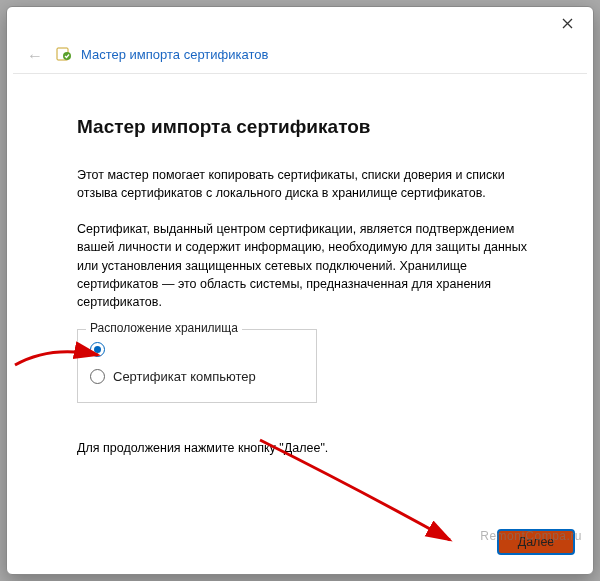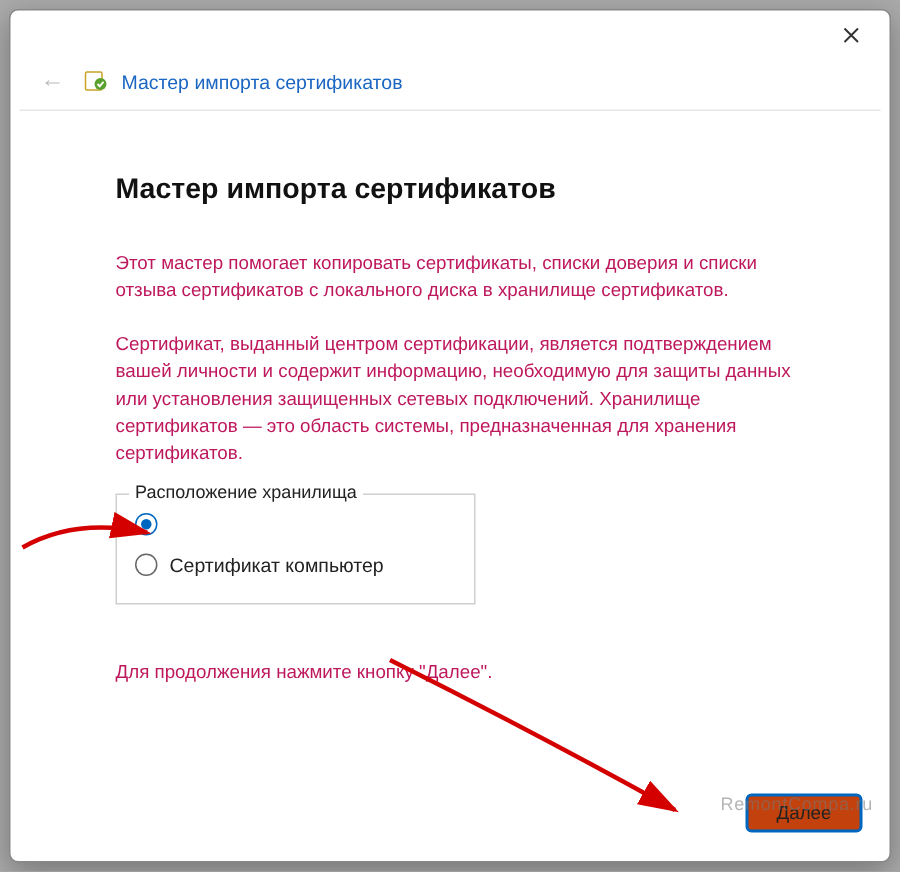--- a/index.html
+++ b/index.html
@@ -61,21 +61,21 @@
     color: #222;
   }
   h1 {
     font-size: 19px;
     font-weight: 600;
     color: #111;
     margin: 14px 0 28px 0;
   }
   .para {
     font-size: 12.5px;
-    color: #be185d;
+    color: #000000;
     line-height: 1.45;
     margin-bottom: 18px;
   }
   .fieldset {
     border: 1px solid #cfcfcf;
     margin-top: 6px;
     width: 240px;
     padding: 6px 25px 12px 10px;
     position: relative;
   }

